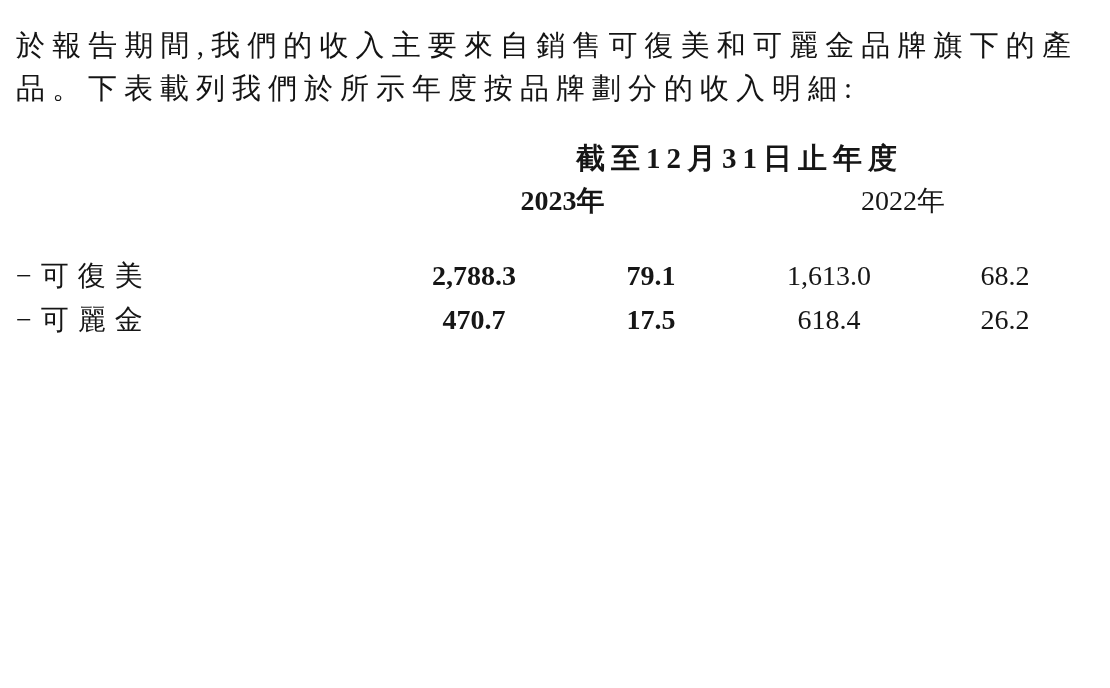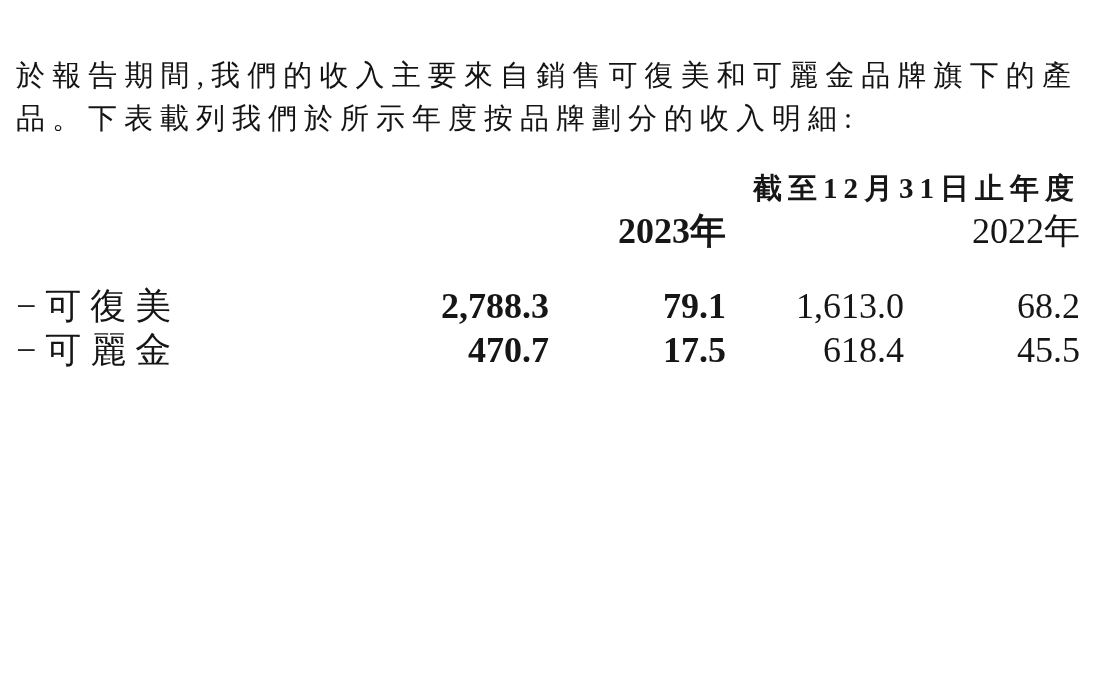--- a/index.html
+++ b/index.html
@@ -3,21 +3,21 @@
 <meta charset="utf-8">
 <style>
   * { margin: 0; padding: 0; box-sizing: border-box; }
   html, body {
     width: 1110px; height: 688px;
     background: #ffffff;
     color: #161616;
     font-family: "Liberation Serif", "DejaVu Serif", serif;
     overflow: hidden;
   }
-  .page { padding: 14px 0 0 16px; margin-top: 40px; }
+  .page { padding: 24px 0 0 16px; }
 
   
   .intro {
     width: 1062px;
     font-size: 29px;
     line-height: 43px;
     letter-spacing: 7px;
     text-align: justify;
     color: #141414;
   }
@@ -30,44 +30,44 @@
     margin-top: 26px;
   }
   col.cl { width: 383px; }
   col.c1 { width: 149px; }
   col.c2 { width: 178px; }
   col.c3 { width: 178px; }
   col.c4 { width: 176px; }
 
   td {
     vertical-align: top;
-    font-size: 36px;
+    font-size: 28px;
     white-space: nowrap;
   }
   .b   { font-weight: bold; }
   .it  { font-style: italic; }
-  .ctr { text-align: right; }
+  .ctr { text-align: center; }
   .num { text-align: right; }
   .lbl { letter-spacing: 9px; }
   .sp5 { letter-spacing: 6px; }
 
   tr.hdr1 td { line-height: 44px; font-size: 29px; }
   tr.hdr2 td { line-height: 42px; }
   tr.hdr3 td { line-height: 38px; }
   tr.note td { line-height: 42px; letter-spacing: 5px; }
 
   tr.data td { line-height: 44px; }
 
   tr.sp td { line-height: normal; font-size: 0; }
   tr.sp.h32 td { height: 32px; }
   tr.sp.h28 td { height: 28px; }
   tr.sp.h36 td { height: 36px; }
 
   
-  .in { width: 150px; margin-left: auto; text-align: right; }
+  .in { width: 150px; margin-left: auto; text-align: center; }
   tr.uline .in { border-bottom: 2px solid #595959; padding-bottom: 5px; }
   tr.total .in { border-bottom: 6px solid #1c1c1c; padding-bottom: 4px; }
 </style>
 </head>
 <body>
 
 <div class="page">
 
   <p class="intro">於報告期間,我們的收入主要來自銷售可復美和可麗金品牌旗下的產品。下表載列我們於所示年度按品牌劃分的收入明細:</p>
 
@@ -120,21 +120,21 @@
         <td class="num">
             <div class="in b">470.7</div>
           </td>
         <td class="num">
             <div class="in b">17.5</div>
           </td>
         <td class="num">
             <div class="in">618.4</div>
           </td>
         <td class="num">
-            <div class="in">45.5</div>
+            <div class="in">26.2</div>
           </td>
       </tr>
 
 
       <tr class="sp h28">
           <td colspan="5"></td>
         </tr>
 
 
       <tr class="sp h36">

